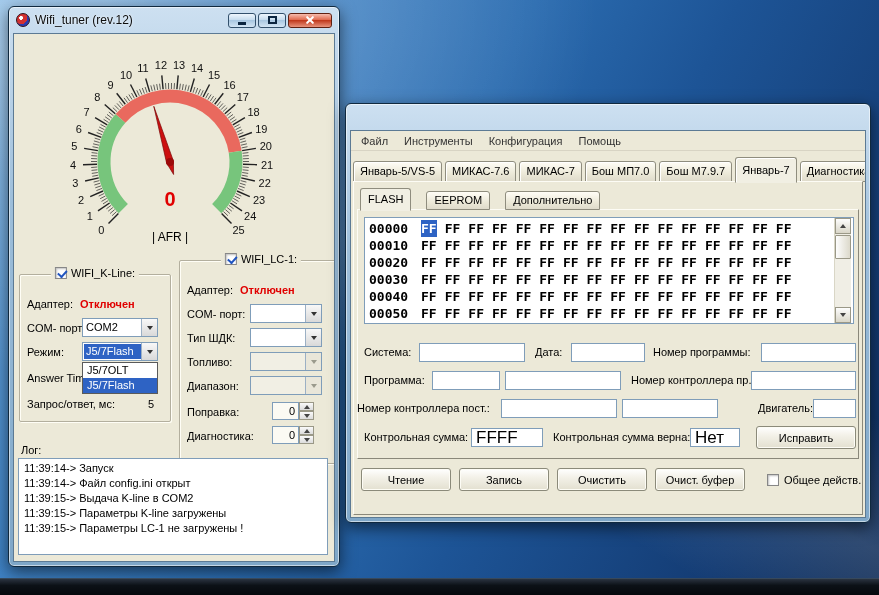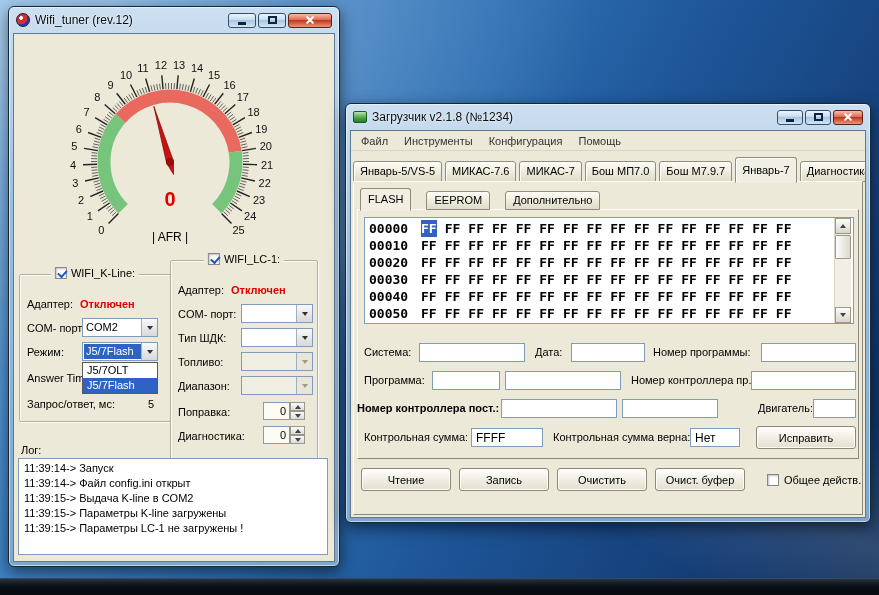--- a/index.html
+++ b/index.html
@@ -38,21 +38,21 @@
   #tuner  { left:8px;   top:6px;   width:332px; height:561px; }
   #loader { left:345px; top:103px; width:526px; height:420px; }
 
   .app-icon-tuner { width:14px; height:14px; border-radius:50%; border:1px solid #30101a;
     background: radial-gradient(circle at 35% 32%, #ffffff 0 16%, #d23030 17% 55%, #2a3ab0 56% 100%); }
   .app-icon-loader { width:14px; height:12px; border:1px solid #1e5c1e; border-radius:2px;
     background: linear-gradient(#b9e4b0, #4aa24a 60%, #2d7a2d); }
 
   
   .flabel { position:absolute; font-size:11px; line-height:19px; white-space:nowrap; }
-  .tinput { position:absolute; height:19px; background:#fff; border:1px solid #7f9db9; font-size:12px;
+  .tinput { position:absolute; height:19px; background:#fff; border:1px solid #7f9db9; font-size:17px;
     padding:2px 4px; font-family:"Liberation Sans", sans-serif; }
   .btn { background: linear-gradient(#ffffff, #f3f1e8 40%, #e3e0d0); border:1px solid #8b8a7a; border-radius:3px;
     font-size:11px; font-family:"Liberation Sans", sans-serif; box-shadow: inset 0 0 0 1px #fdfcf5; cursor:default; }
   .checkbox { width:12px; height:12px; background:#fff; border:1px solid #878787; box-shadow: inset 1px 1px 2px rgba(0,0,0,.25); position:relative; flex:none; }
   .checkbox.checked::after { content:""; position:absolute; left:2px; top:2px; width:7px; height:4px;
     border-left:2px solid #2155c0; border-bottom:2px solid #2155c0; transform:rotate(-48deg); }
 
   .combo { position:absolute; height:19px; background:#fff; border:1px solid #7f9db9; display:flex; }
   .combo-val { flex:1; padding:2px 3px; white-space:nowrap; overflow:hidden; font-size:11px; }
   .combo-val.sel { background:#2e63c4; color:#fff; margin:1px 0 1px 1px; padding:1px 2px; }
@@ -338,21 +338,21 @@
             <div class="dd-item">J5/7OLT</div>
             <div class="dd-item hl">J5/7Flash</div>
           </div>
 
         <span class="glabel" style="left:7px; top:94px;">Answer Time</span>
 
         <span class="glabel" style="left:7px; top:120px;">Запрос/ответ, мс:</span>
         <span class="glabel" style="left:128px; top:120px;">5</span>
       </div>
 
-      <div class="groupbox" style="left:156px; top:226px; width:148px; height:204px;">
+      <div class="groupbox" style="left:165px; top:226px; width:164px; height:204px;">
         <div class="gb-title">
           <div class="checkbox checked"></div>
           <span>WIFI_LC-1:</span>
         </div>
         <span class="glabel" style="left:7px; top:20px;">Адаптер:</span>
         <span class="glabel status-red" style="left:60px; top:20px;">Отключен</span>
 
         <span class="glabel" style="left:7px; top:44px;">COM- порт:</span>
         <div class="combo" style="left:70px; top:43px; width:72px;">
           <div class="combo-val"></div>
@@ -417,35 +417,20 @@
           <div class="log-line">11:39:14-&gt; Запуск</div>
           <div class="log-line">11:39:14-&gt; Файл config.ini открыт</div>
           <div class="log-line">11:39:15-&gt; Выдача K-line в COM2</div>
           <div class="log-line">11:39:15-&gt; Параметры K-line загружены</div>
           <div class="log-line">11:39:15-&gt; Параметры LC-1 не загружены !</div>
         </div>
     </div>
   </div>
 
   <div class="window" id="loader">
-    <div class="titlebar">
-      <div class="app-icon-loader"></div>
-      <div class="win-title">Загрузчик v2.1.8 (№1234)</div>
-      <div class="caps">
-        <div class="cap">
-            <div class="g-min"></div>
-          </div>
-        <div class="cap">
-            <div class="g-max"></div>
-          </div>
-        <div class="cap cap-close">
-            <div class="gx"></div>
-          </div>
-      </div>
-    </div>
     <div class="win-body">
 
       <div class="menu-bar">
           <div class="menu-item">Файл</div>
           <div class="menu-item">Инструменты</div>
           <div class="menu-item">Конфигурация</div>
           <div class="menu-item">Помощь</div>
         </div>
 
       <div class="tabs1">
@@ -490,21 +475,21 @@
       <input class="tinput" style="left: 220px; top: 212px; width: 74px;">
       <span class="flabel" style="left:302px; top:212px;">Номер программы:</span>
       <input class="tinput" style="left: 410px; top: 212px; width: 95px;">
 
       <span class="flabel" style="left:13px; top:240px;">Программа:</span>
       <input class="tinput" style="left: 81px; top: 240px; width: 68px;">
       <input class="tinput" style="left: 154px; top: 240px; width: 116px;">
       <span class="flabel" style="left:280px; top:240px;">Номер контроллера пр.:</span>
       <input class="tinput" style="left: 400px; top: 240px; width: 105px;">
 
-      <span class="flabel" style="left:6px; top:268px;font-weight:bold;">Номер контроллера пост.:</span>
+      <span class="flabel" style="left:6px; top:268px;">Номер контроллера пост.:</span>
       <input class="tinput" style="left: 150px; top: 268px; width: 116px;">
       <input class="tinput" style="left: 271px; top: 268px; width: 96px;">
       <span class="flabel" style="left:407px; top:268px;">Двигатель:</span>
       <input class="tinput" style="left: 462px; top: 268px; width: 43px;">
 
       <span class="flabel" style="left:13px; top:297px;">Контрольная сумма:</span>
       <input class="tinput" style="left: 120px; top: 297px; width: 72px;" value="FFFF">
       <span class="flabel" style="left:202px; top:297px;">Контрольная сумма верна:</span>
       <input class="tinput" style="left: 339px; top: 297px; width: 50px;" value="Нет">
       <button class="btn" style="position:absolute; left:405px; top:295px; width:100px; height:23px;">Исправить</button>

